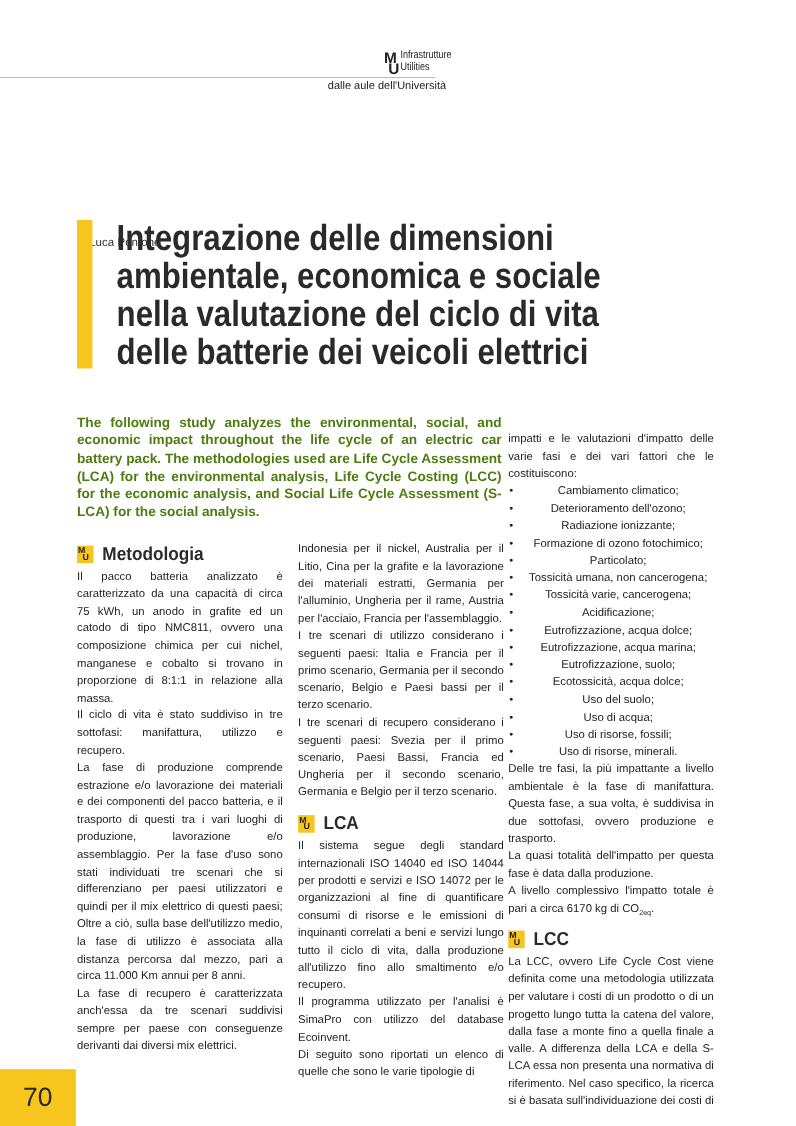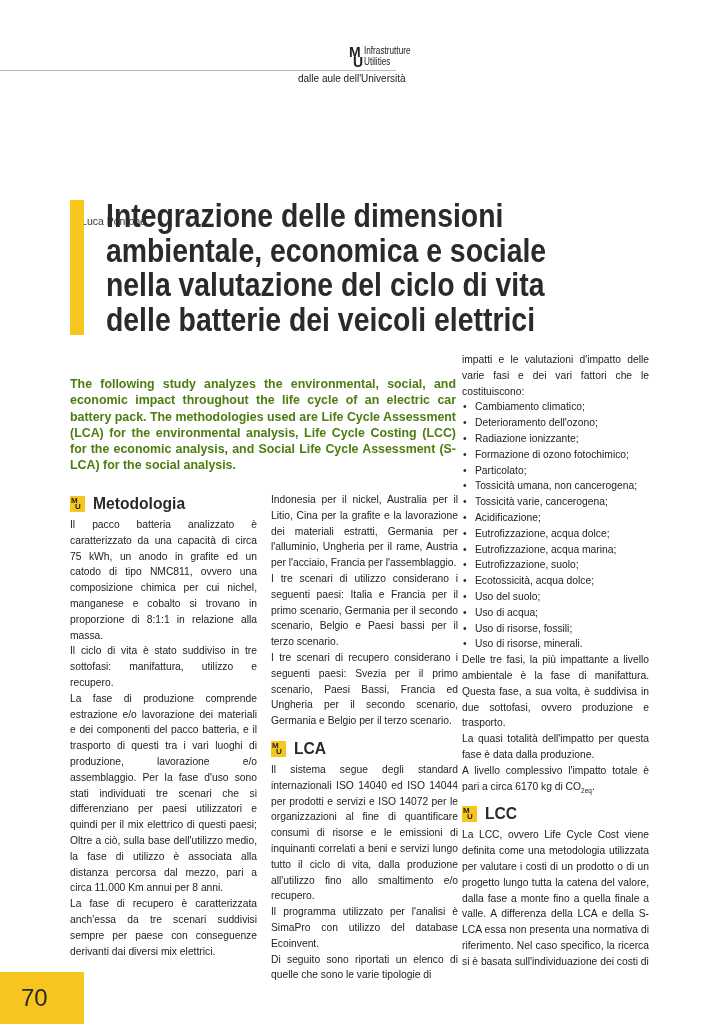--- a/index.html
+++ b/index.html
@@ -13,32 +13,32 @@
   .logo-text div:nth-child(2){padding-left:0;}
   .hdr-sub{position:absolute;left:298px;top:73px;font:10px/12px "Liberation Sans",sans-serif;color:#222;text-align:center;}
   .author{position:absolute;left:70px;top:167px;font:10.5px/12px "Liberation Sans",sans-serif;color:#333;margin-top:48px;}
   .title-bar{position:absolute;left:70px;top:200px;width:14px;height:135px;background:#f7c61e;}
   .title{position:absolute;left:106px;top:199px;width:560px;margin:0;font:bold 33px/34.5px "Liberation Sans",sans-serif;color:#2a2a2a;transform:scaleX(0.86);transform-origin:left top;white-space:nowrap;}
   .abstract{position:absolute;left:70px;top:376px;width:386px;margin:0;font:bold 12.4px/16.3px "Liberation Sans",sans-serif;color:#4d7c0f;text-align:justify;}
   .col{position:absolute;width:187px;font:10.3px/15.8px "Liberation Sans",sans-serif;color:#222;text-align:justify;}
   .col p{margin:0;}
   .col1{left:70px;top:494px;}
   .col2{left:271px;top:492px;}
-  .col3{left:462px;top:352px;}
+  .col3{left:462px;top:392px;}
   .sec-head{display:flex;align-items:center;margin:0 0 3px 0;}
   .sec-icon{width:15px;height:16px;background:#f7c61e;position:relative;margin-right:8px;flex:none;}
   .sec-icon span{position:absolute;font:bold 8px/8px "Liberation Sans",sans-serif;color:#222;}
   .sec-icon .m{left:1px;top:1px;letter-spacing:-0.5px;}
   .sec-icon .u{left:5px;top:7px;}
   .sec-title{font:bold 17px/20px "Liberation Sans",sans-serif;color:#2a2a2a;transform:scaleX(0.92);transform-origin:left center;}
   .col ul{margin:0;padding:0;list-style:none;}
-  .col li{position:relative;padding-left:13px;text-align:left;}
+  .col li{position:relative;padding-left:13px;text-align:center;}
   .col li::before{content:"\2022";position:absolute;left:1px;top:0;}
   .gap{height:10px;}
-  .page-num{position:absolute;left:0;top:972px;width:84px;height:52px;background:#f7c61e;}
+  .page-num{position:absolute;left:0;top:972px;width:69px;height:52px;background:#f7c61e;}
   .page-num span{position:absolute;left:21px;top:12px;font:24px/28px "Liberation Sans",sans-serif;color:#2a2a2a;}
   sub{font-size:6.5px;line-height:0;}
 </style>
 </head>
 <body>
 
 <div class="hdr-line"></div>
 <div class="logo">
   <div class="logo-mark">
     <span class="m">M</span>

